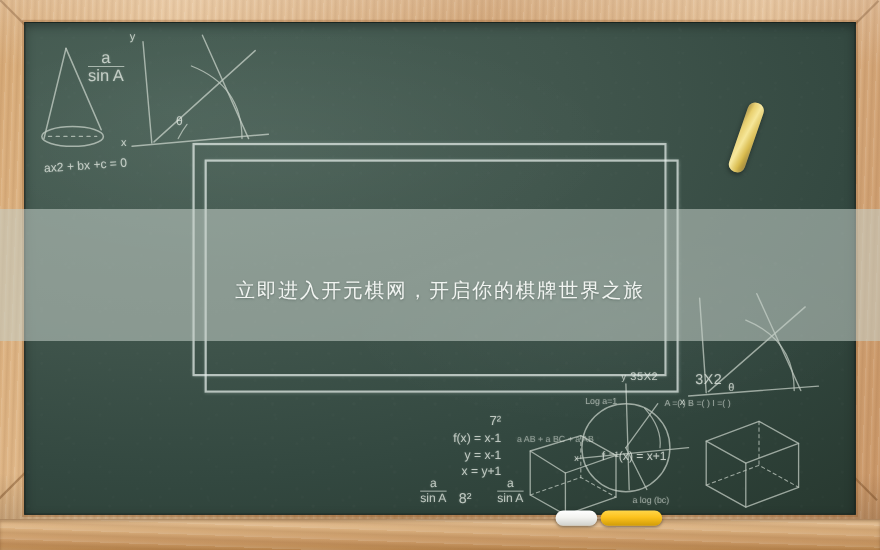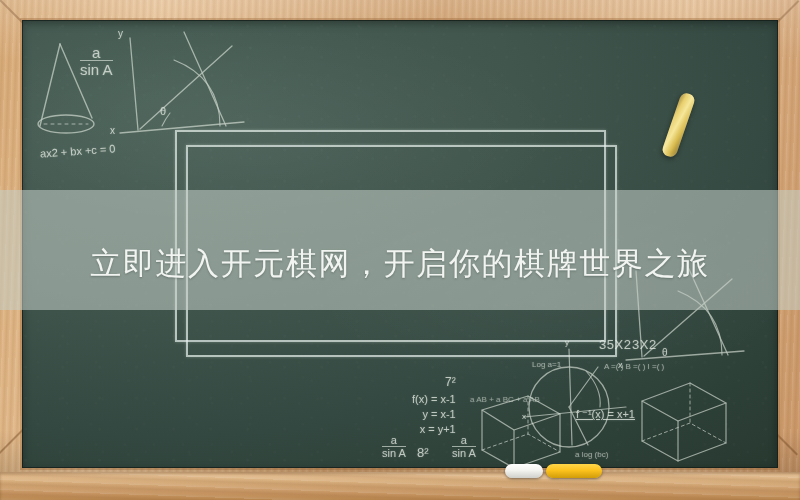--- a/index.html
+++ b/index.html
@@ -149,21 +149,21 @@
   }
   .band-text {
     position: absolute;
     left: 0; right: 0;
     top: 190px;
     height: 148px;
     display: flex;
     align-items: center;
     justify-content: center;
     color: #f1f4f1;
-    font-size: 31px;
+    font-size: 18px;
     letter-spacing: 1.6px;
     font-weight: 400;
     text-shadow: 0 1px 2px rgba(40,55,48,.35);
   }
 
   
   .chalk-stick-tilted {
     position: absolute;
     left: 671px; top: 92px;
     width: 15px; height: 66px;
@@ -269,28 +269,28 @@
     <div class="chalk frac" style="left:360px; top:415px; font-size:11px;">
       <span class="num">a</span>
       <span class="den">sin A</span>
     </div>
     <div class="chalk" style="left:395px; top:425px; font-size:13px;">8²</div>
     <div class="chalk frac" style="left:430px; top:415px; font-size:11px;">
       <span class="num">a</span>
       <span class="den">sin A</span>
     </div>
 
-    <div class="chalk" style="left:577px; top:317px; font-size:13px; letter-spacing:.5px;">35X2</div>
+    <div class="chalk" style="left:551px; top:317px; font-size:10px; letter-spacing:.5px;">35X2</div>
     <div class="chalk" style="left:610px; top:317px; font-size:13px; letter-spacing:.5px;">3X2</div>
     <div class="chalk" style="left:582px; top:342px; font-size:8px; opacity:.6;text-align:right;">A =( ) B =( ) I =( )</div>
 
     <div class="chalk" style="left:510px; top:340px; font-size:8px; opacity:.6;text-align:center;">Log a=1</div>
     <div class="chalk" style="left:553px; top:430px; font-size:8px; opacity:.6;">a log (bc)</div>
 
-    <div class="chalk" style="left:554px; top:388px; font-size:11px;text-decoration:underline;">f ⁻¹(x) = x+1</div>
+    <div class="chalk" style="left:525px; top:388px; font-size:11px;">f ⁻¹(x) = x+1</div>
 
     <div class="chalk" style="left:500px; top:325px;">
       <svg width="110" height="110" viewBox="0 0 110 110">
         <circle cx="47" cy="62" r="40" stroke-width="1.3"></circle>
         <path d="M47 4 L50 100" stroke-width="1.2"></path>
         <path d="M2 72 L104 62" stroke-width="1.2"></path>
         <path d="M47 62 L76 22" stroke-width="1.2"></path>
         <path d="M47 62 L66 100" stroke-width="1.2"></path>
         <path d="M64 26 Q80 44 78 62" stroke-width="1.1"></path>
       </svg>

